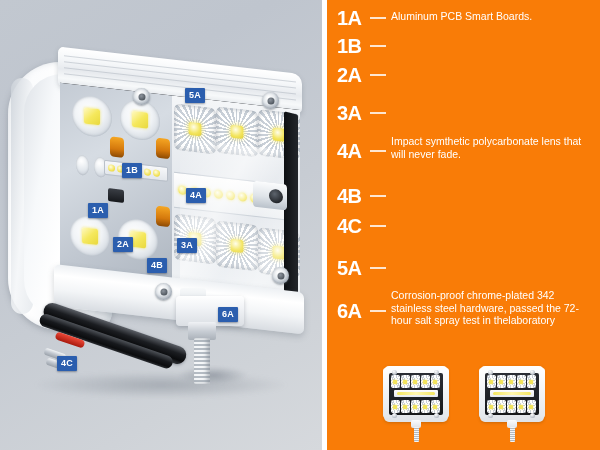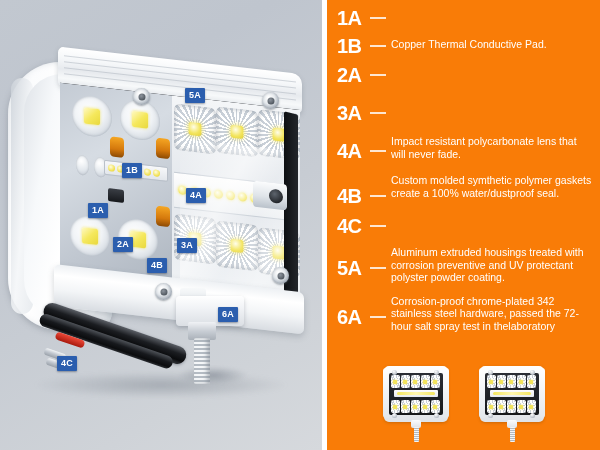--- a/index.html
+++ b/index.html
@@ -464,59 +464,57 @@
 
   <div id="divider"></div>
 
   <div id="spec-panel">
 
     <div id="spec-list">
 
       <div class="spec-row r1">
         <div class="spec-code">1A</div>
         <div class="spec-dash"></div>
+        <div class="spec-text">Aluminum PCB Smart Boards.</div>
       </div>
 
       <div class="spec-row r2">
         <div class="spec-code">1B</div>
         <div class="spec-dash"></div>
-        <div class="spec-text">Copper Thermal Conductive Pad.</div>
       </div>
 
       <div class="spec-row r3">
         <div class="spec-code">2A</div>
         <div class="spec-dash"></div>
       </div>
 
       <div class="spec-row r4">
         <div class="spec-code low">3A</div>
         <div class="spec-dash low"></div>
       </div>
 
       <div class="spec-row r5">
         <div class="spec-code low">4A</div>
         <div class="spec-dash low"></div>
-        <div class="spec-text">Impact resistant polycarbonate lens that will never fade.</div>
+        <div class="spec-text">Impact symthetic polycarbonate lens that will never fade.</div>
       </div>
 
       <div class="spec-row r6">
         <div class="spec-code low" style="padding-top:14px;">4B</div>
         <div class="spec-dash low" style="margin-top:23px;"></div>
-        <div class="spec-text">Custom molded symthetic polymer gaskets create a 100% water/dustproof seal.</div>
       </div>
 
       <div class="spec-row r7">
         <div class="spec-code">4C</div>
         <div class="spec-dash"></div>
       </div>
 
       <div class="spec-row r8">
         <div class="spec-code low" style="padding-top:14px;">5A</div>
         <div class="spec-dash low" style="margin-top:23px;"></div>
-        <div class="spec-text">Aluminum extruded housings treated with corrosion preventive and UV protectant polyster powder coating.</div>
       </div>
 
       <div class="spec-row r9">
         <div class="spec-code low" style="padding-top:14px;">6A</div>
         <div class="spec-dash low" style="margin-top:23px;"></div>
         <div class="spec-text">Corrosion-proof chrome-plated 342 stainless steel hardware, passed the 72-hour salt spray test in thelaboratory</div>
       </div>
 
     </div>
 

